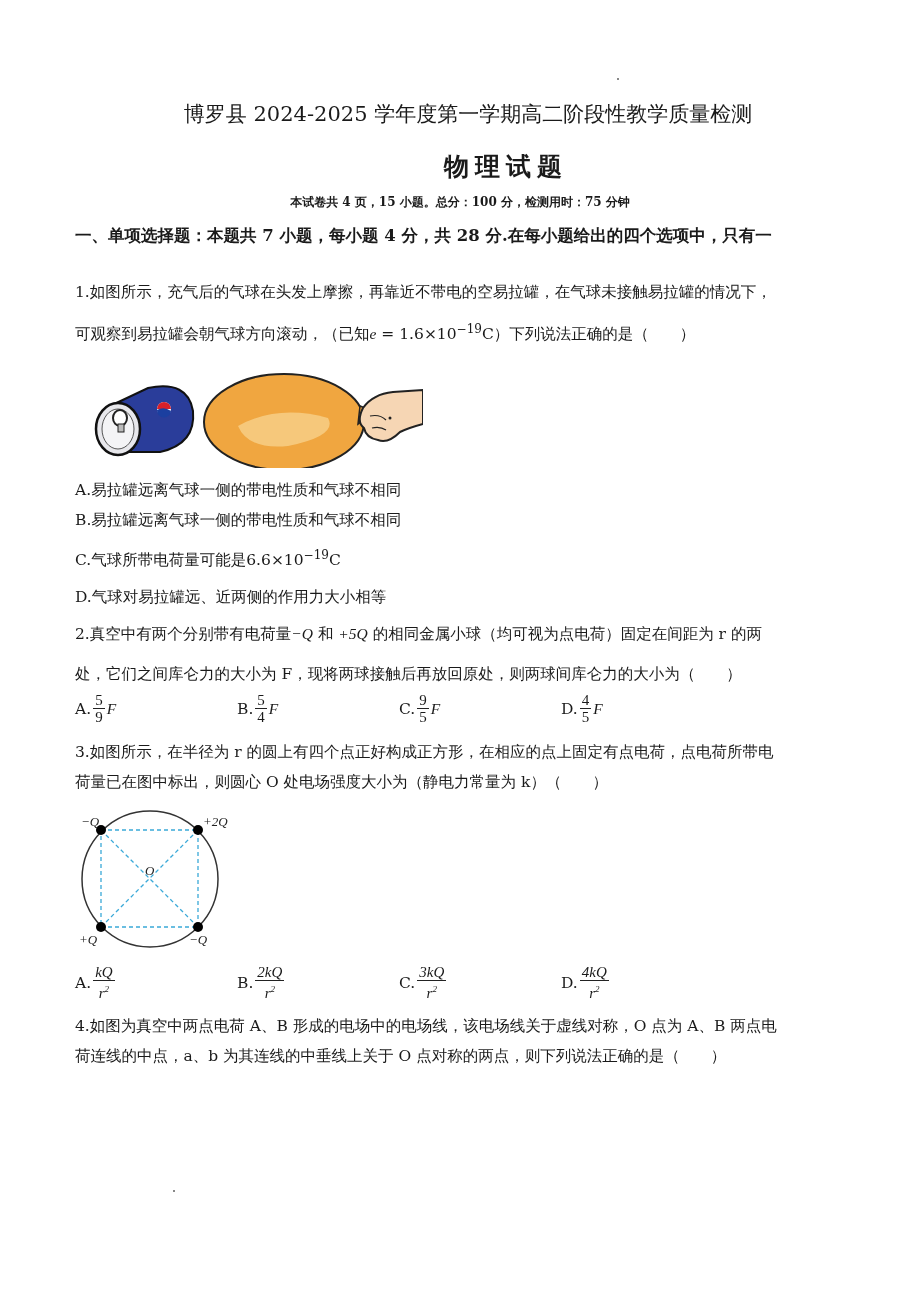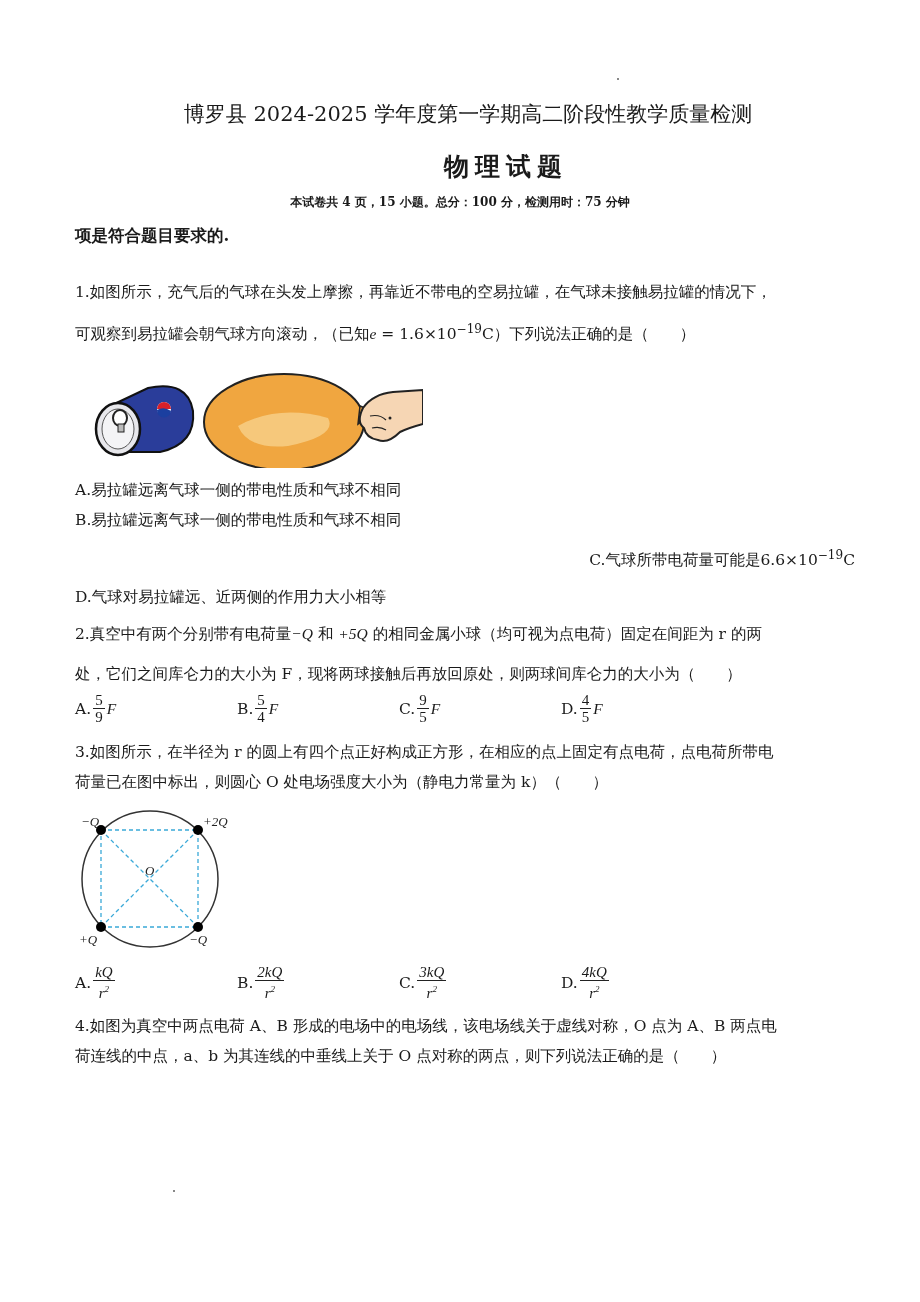--- a/index.html
+++ b/index.html
@@ -26,21 +26,21 @@
 <body>
 
 <div class="abs dot-mark" style="left:617px;top:78px;"></div>
 <div class="abs dot-mark" style="left:173px;top:1190px;"></div>
 
 <div class="abs title">博罗县 2024-2025 学年度第一学期高二阶段性教学质量检测</div>
 <div class="abs subject">物理试题</div>
 <div class="abs info">本试卷共 4 页，15 小题。总分：100 分，检测用时：75 分钟</div>
 
 <div class="abs section" style="top:220px;">
-  <div>项是符合题目要求的.</div>
+  <div style="white-space:nowrap;">一、单项选择题：本题共 7 小题，每小题 4 分，共 28 分.在每小题给出的四个选项中，只有一</div>
 </div>
 
 <div class="abs line" style="top:282px;">1.如图所示，充气后的气球在头发上摩擦，再靠近不带电的空易拉罐，在气球未接触易拉罐的情况下，</div>
 <div class="abs line" style="top:322px;">
   <span>可观察到易拉罐会朝气球方向滚动，（已知</span><span class="it">e</span><span> = 1.6×10</span><span class="sup">−19</span><span>C</span><span>）下列说法正确的是（　　）</span>
 </div>
 
 <div class="abs fig1">
   <svg width="335" height="102" viewBox="0 0 335 102">
 
@@ -69,21 +69,21 @@
     </g>
   </svg>
 </div>
 
 <div class="abs line" style="top:480px;">
   <span>A.</span><span>易拉罐远离气球一侧的带电性质和气球不相同</span>
 </div>
 <div class="abs line" style="top:510px;">
   <span>B.</span><span>易拉罐远离气球一侧的带电性质和气球不相同</span>
 </div>
-<div class="abs line" style="top:548px;text-align:right;">
+<div class="abs line" style="top:548px;">
   <span>C.</span><span>气球所带电荷量可能是</span><span>6.6×10</span><span class="sup">−19</span><span>C</span>
 </div>
 <div class="abs line" style="top:587px;">
   <span>D.</span><span>气球对易拉罐远、近两侧的作用力大小相等</span>
 </div>
 
 <div class="abs line" style="top:624px;">
   <span>2.真空中有两个分别带有电荷量</span><span class="it">−Q</span><span> 和 </span><span class="it">+5Q</span><span> 的相同金属小球（均可视为点电荷）固定在间距为 r 的两</span>
 </div>
 <div class="abs line" style="top:664px;">处，它们之间库仑力的大小为 F，现将两球接触后再放回原处，则两球间库仑力的大小为（　　）</div>

